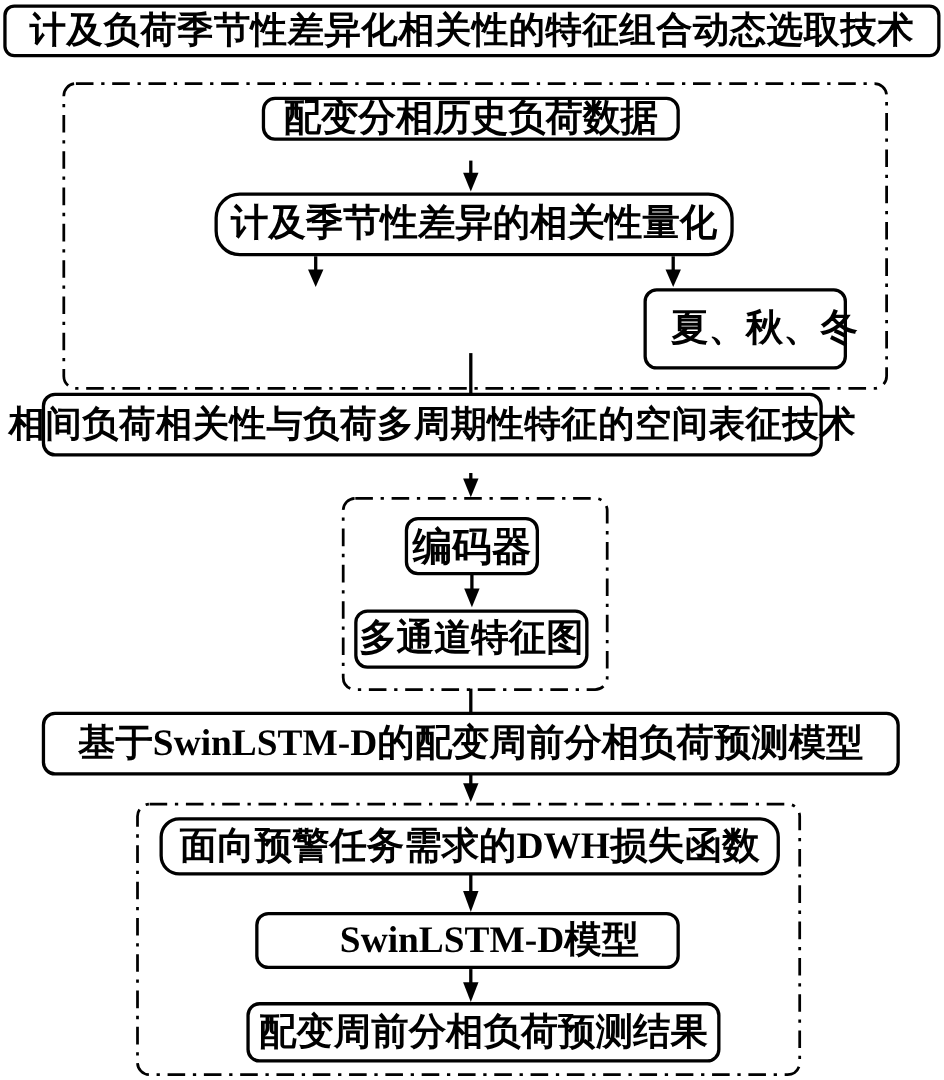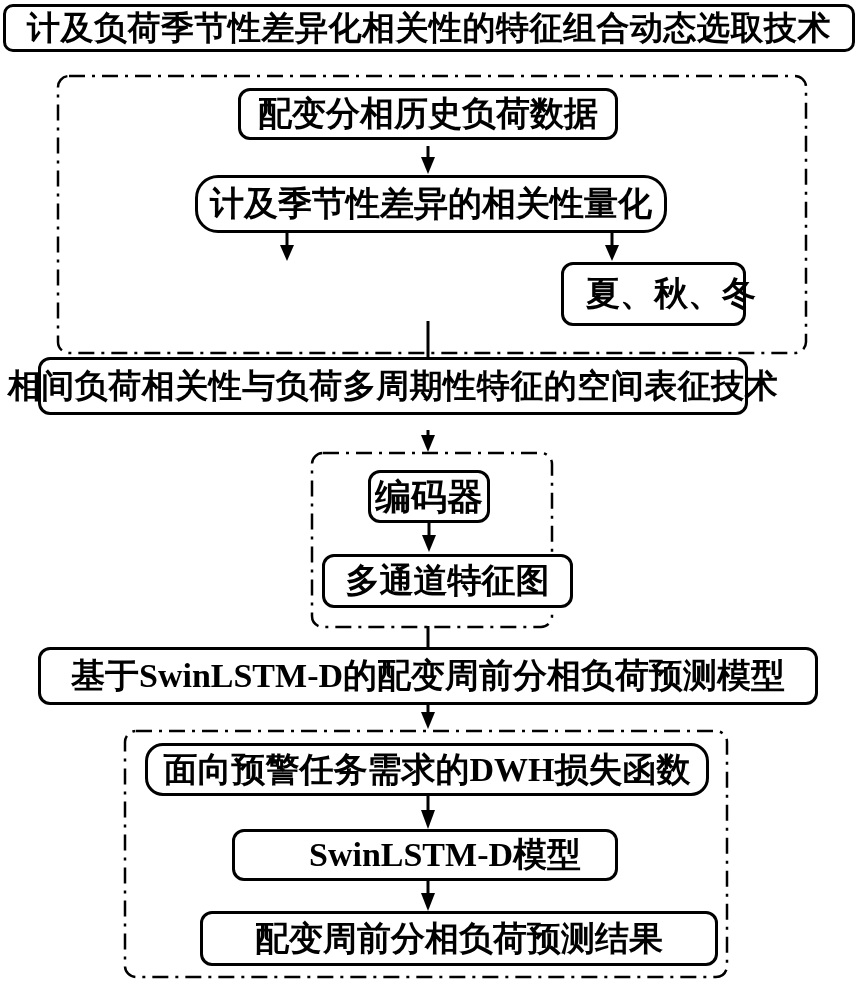--- a/index.html
+++ b/index.html
@@ -93,34 +93,34 @@
     </g>
 
     <g>
       <line x1="428" y1="881" x2="428" y2="895" stroke="#000" stroke-width="3"></line>
       <polygon points="421,893 435,893 428,911" fill="#000"></polygon>
     </g>
   </svg>
 
   <div class="box thick f33" style="left:3px; top:4px; width:852px; height:48px;">计及负荷季节性差异化相关性的特征组合动态选取技术</div>
 
-  <div class="box f34" style="left:238px; top:88px; width:380px; height:52px;">配变分相历史负荷数据</div>
+  <div class="box f34" style="left:238px; top:88px; width:380px; height:40px;">配变分相历史负荷数据</div>
 
   <div class="box f34" style="left:195px; top:175px; width:472px; height:58px;border-radius:23px;">计及季节性差异的相关性量化</div>
 
 
-  <div class="box f34" style="left:561px; top:262px; width:185px; height:64px;padding-left:35px;">夏、秋、冬</div>
+  <div class="box f34" style="left:585px; top:262px; width:185px; height:74px;padding-left:35px;">夏、秋、冬</div>
 
   <div class="box f33" style="left:38px; top:357px; width:710px; height:58px;">相间负荷相关性与负荷多周期性特征的空间表征技术</div>
 
   <div class="box f36" style="left:368px; top:470px; width:122px; height:53px;text-align:center;">编码器</div>
 
-  <div class="box f34" style="left:322px; top:554px; width:251px; height:54px;">多通道特征图</div>
+  <div class="box f34" style="left:322px; top:554px; width:213px; height:54px;">多通道特征图</div>
 
   <div class="box f34" style="left:38px; top:647px; width:780px; height:58px;">基于SwinLSTM-D的配变周前分相负荷预测模型</div>
 
   <div class="box f34" style="left:145px; top:743px; width:564px; height:53px;border-radius:18px;">面向预警任务需求的DWH损失函数</div>
 
   <div class="box f34" style="left:232px; top:829px; width:386px; height:52px;padding-left:40px;">SwinLSTM-D模型</div>
 
-  <div class="box f34" style="left:200px; top:911px; width:518px; height:55px;">配变周前分相负荷预测结果</div>
+  <div class="box f34" style="left:224px; top:911px; width:431px; height:55px;">配变周前分相负荷预测结果</div>
 
 </div>
 
 </body></html>

